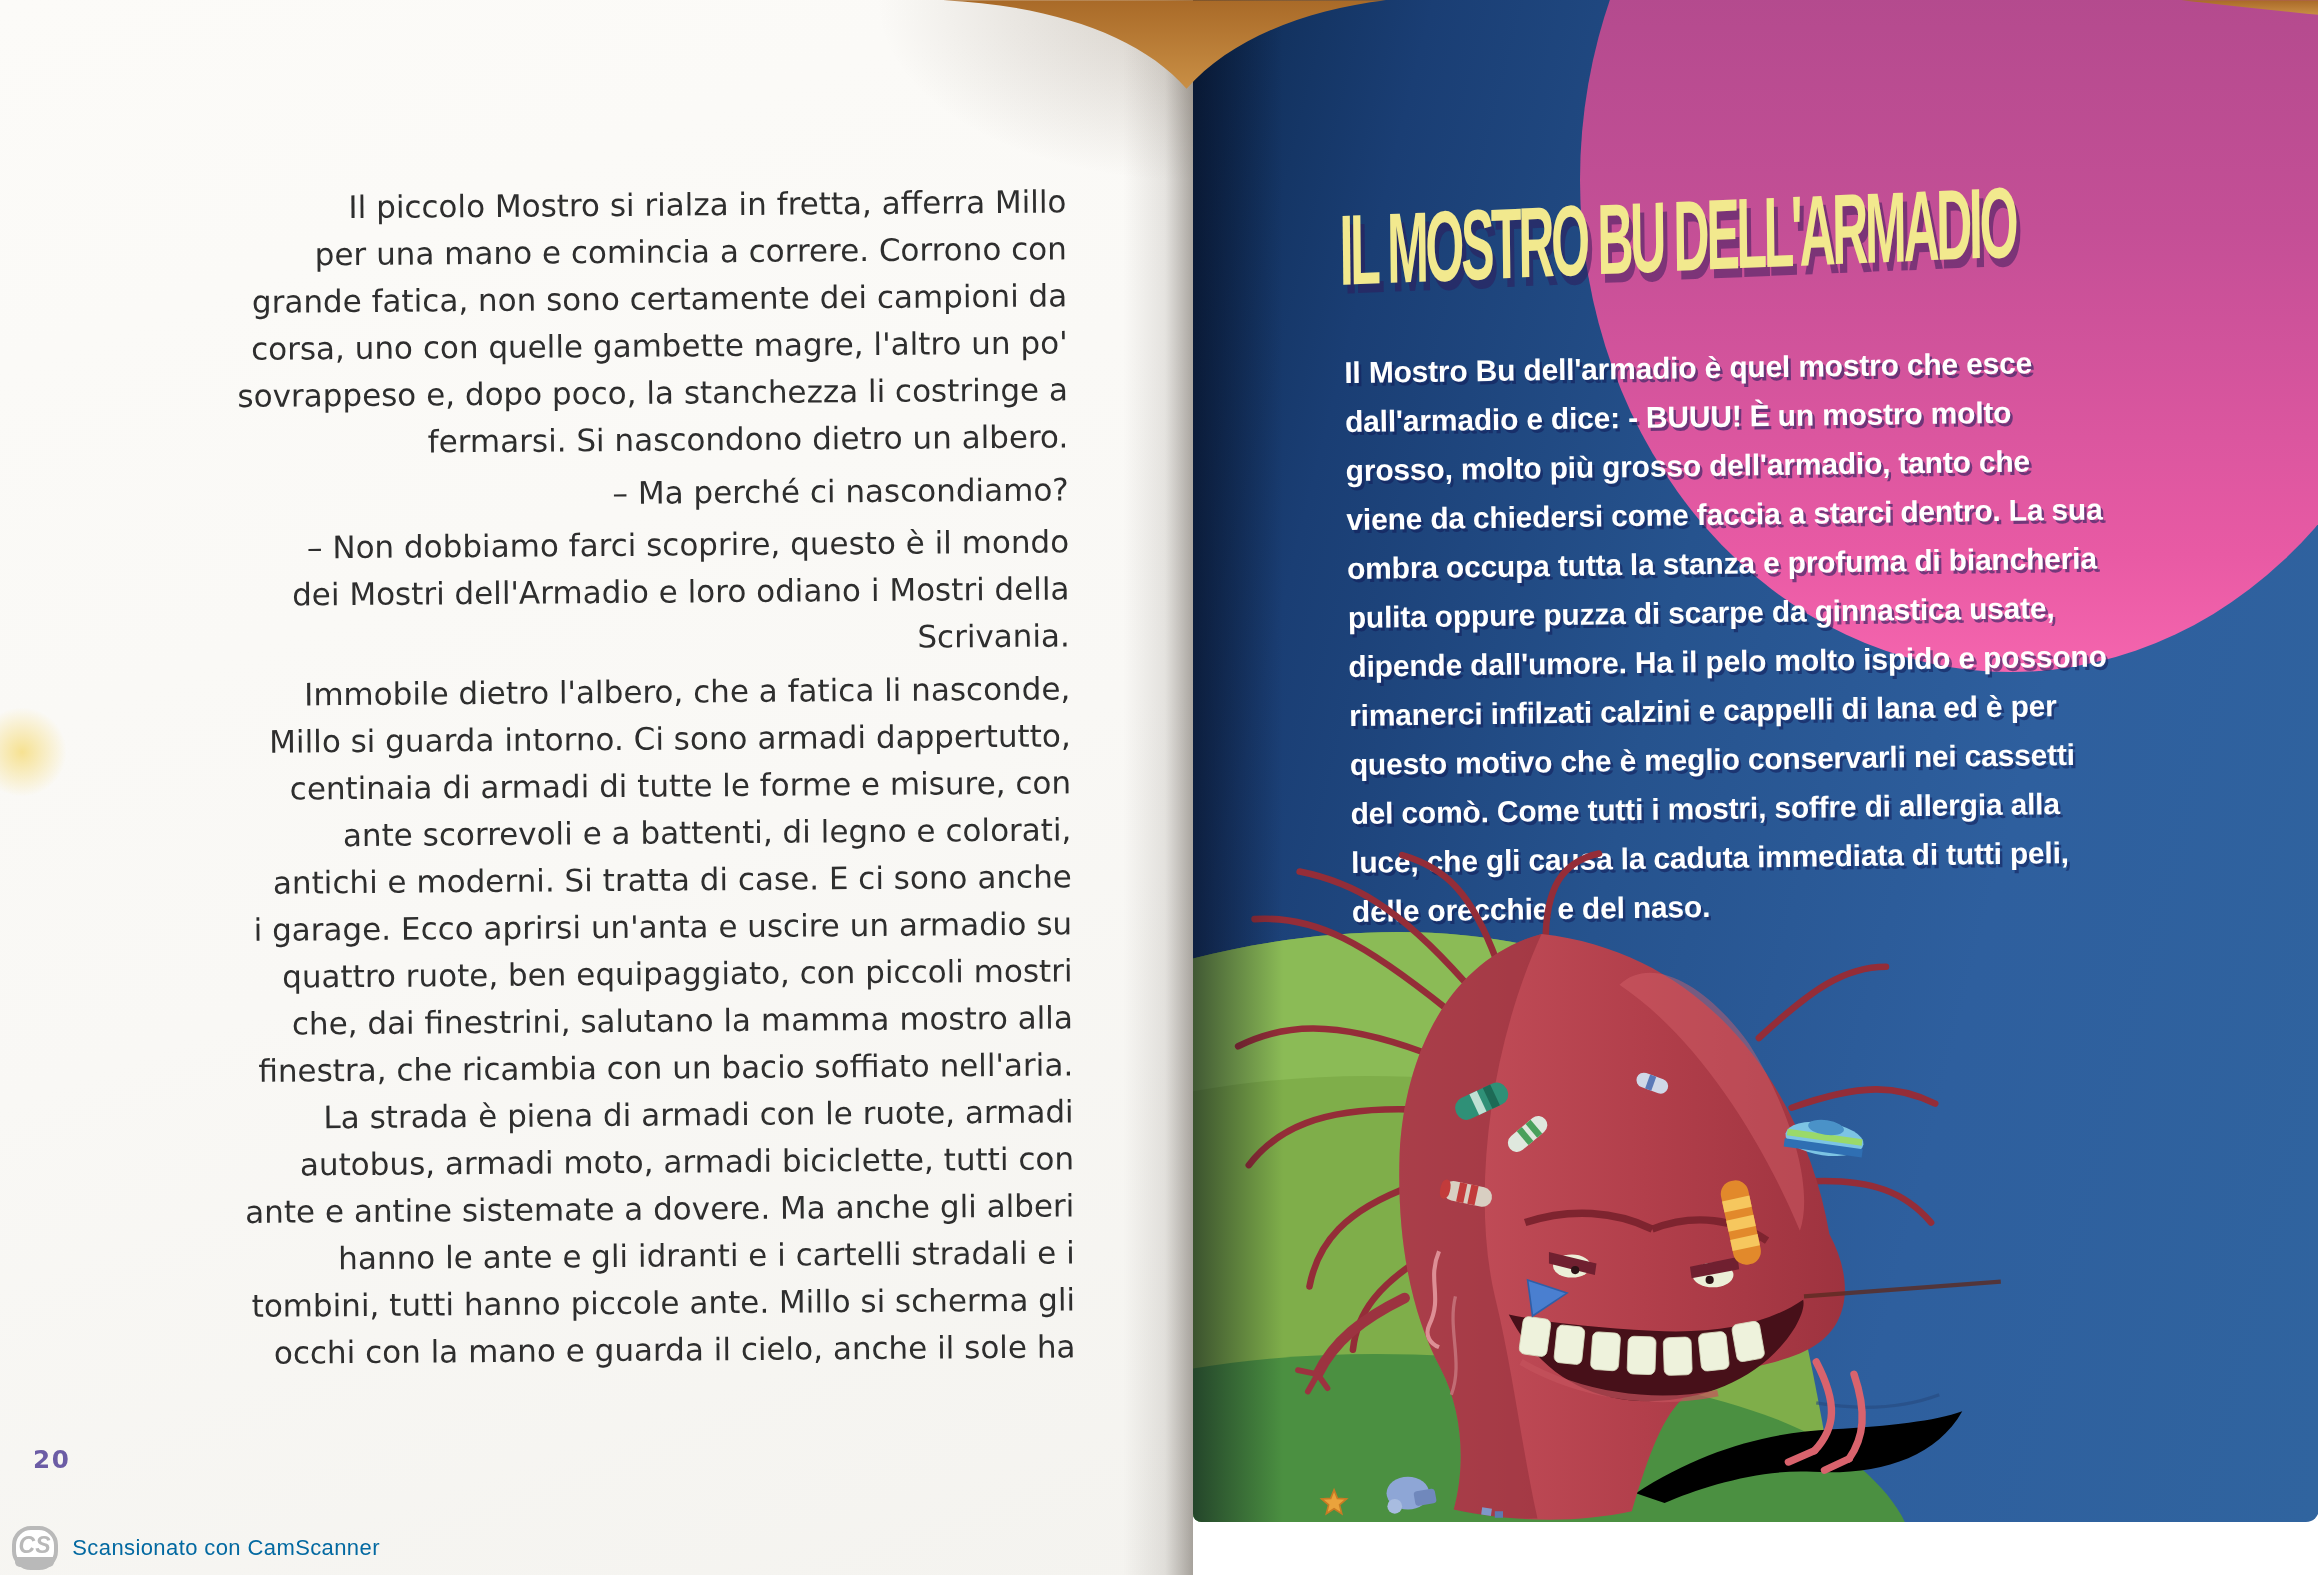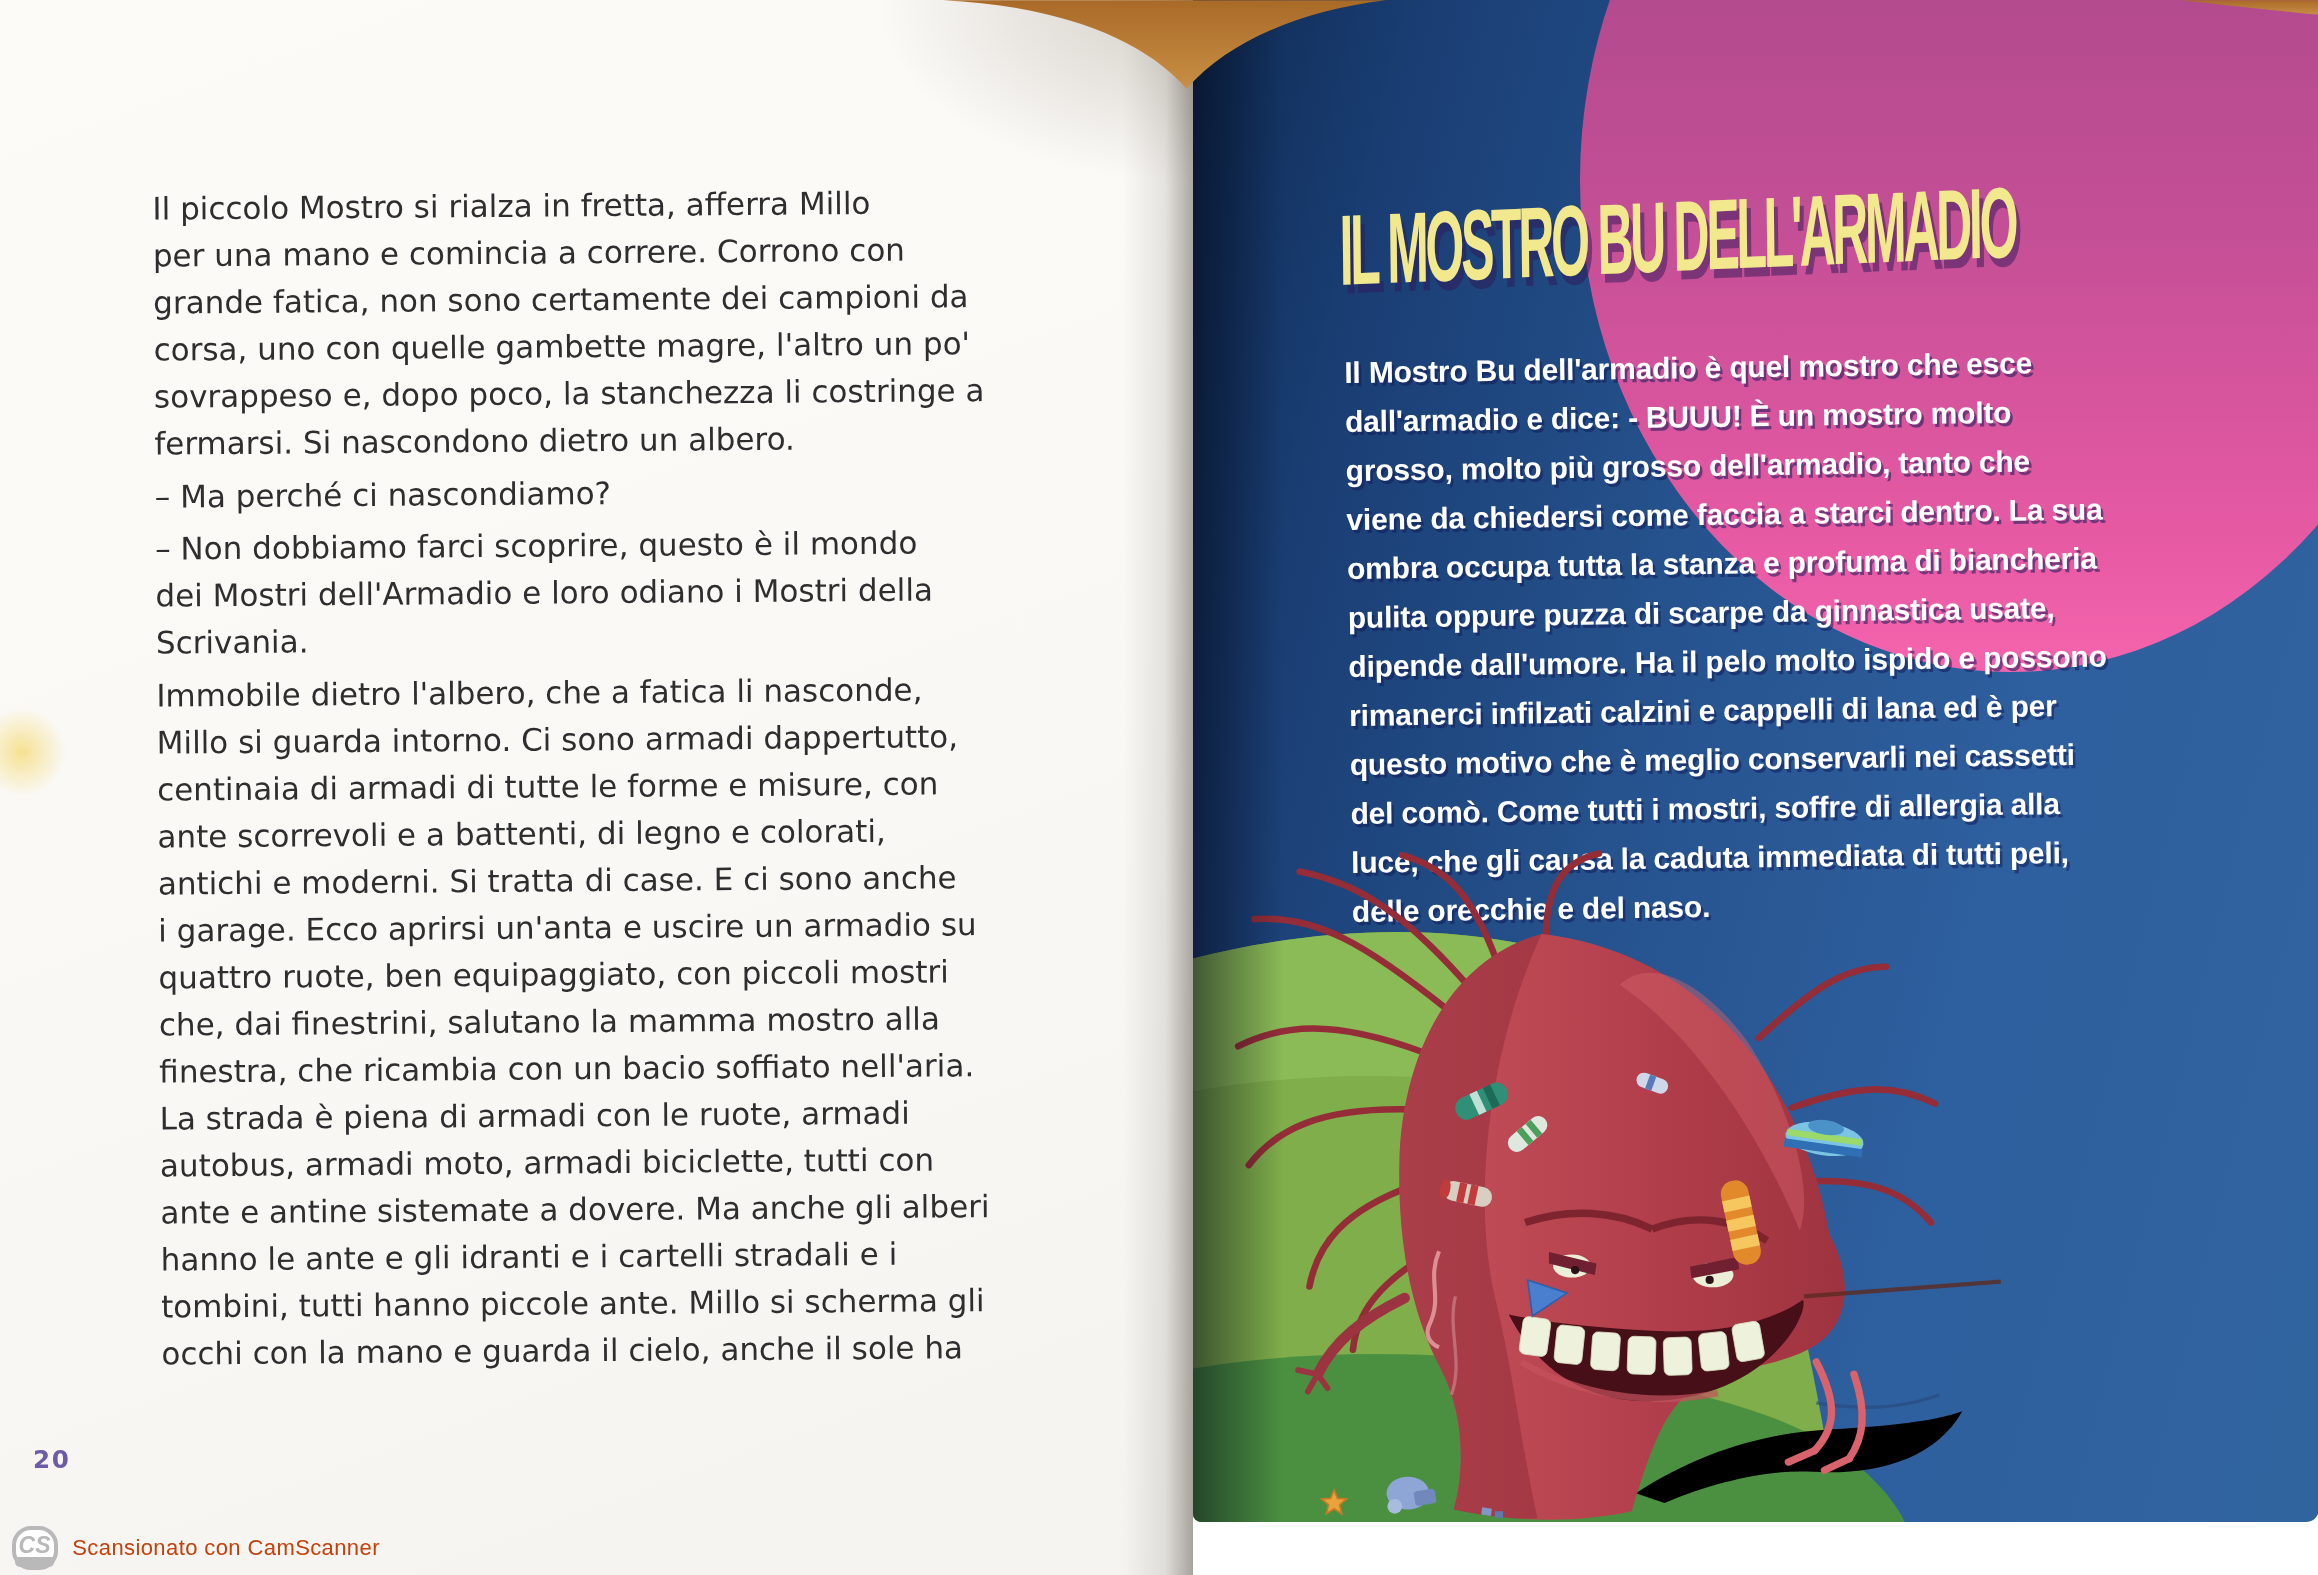--- a/index.html
+++ b/index.html
@@ -1,21 +1,21 @@
 <!DOCTYPE html>
 <html style="font-size:13px"><head>
 <meta charset="utf-8">
 <style>
   html,body{margin:0;padding:0;background:#ffffff;}
   .scene{position:relative;width:2319px;height:1576px;overflow:hidden;background:#ffffff;
          font-family:"DejaVu Sans","Liberation Sans",sans-serif;}
 
   
   .left-page{position:absolute;left:0;top:0;width:1193px;height:1576px;
-    background:linear-gradient(160deg,#fcfbf8 0%,#f9f8f5 55%,#f4f3ef 100%);}
+    background:linear-gradient(160deg,#fcfbf8 0%,#f9f8f5 55%,#f4f3ef 100%);text-align:right;}
   .left-page::before{content:"";position:absolute;right:0;top:0;width:344px;height:197px;
     background:radial-gradient(ellipse at 100% 0%,rgba(90,70,50,0.25),rgba(0,0,0,0) 65%);}
   .left-page::after{content:"";position:absolute;right:0;top:0;width:70px;height:100%;
     background:linear-gradient(to right,rgba(0,0,0,0),rgba(40,30,20,0.10) 60%,rgba(40,30,20,0.38));}
   .yellow-blob{position:absolute;left:-23px;top:707px;width:90px;height:90px;border-radius:50%;
     background:radial-gradient(circle,rgba(246,224,140,0.95),rgba(246,224,140,0) 70%);}
   .left-text{position:absolute;left:157px;top:182px;width:914px;
     font-size:31px;line-height:47px;color:#2e2e2e;transform:rotate(-0.45deg);
     font-family:"DejaVu Sans",sans-serif;}
   .left-text p{margin:0 0 5.7px 0;white-space:pre-line;}
@@ -44,21 +44,21 @@
   .wood-top{position:absolute;left:0;top:0;width:2319px;height:107px;}
   .footer{position:absolute;left:11.5px;top:1520px;width:574px;height:56px;
     display:flex;align-items:center;gap:14.8px;}
   .cs-logo{position:relative;width:46px;height:44px;border:4.1px solid #b9b9b9;border-radius:19px;
     background:#ffffff;box-sizing:border-box;}
   .cs-logo .cs-text{position:absolute;left:0;top:1.6px;width:100%;text-align:center;
     font-family:"Liberation Sans",sans-serif;font-weight:700;font-size:23px;color:#b9b9b9;
     font-style:italic;}
   .cs-logo .cs-bar{position:absolute;left:-0.8px;bottom:-0.8px;width:39px;height:9.8px;
     background:#b9b9b9;border-radius:0 0 4.9px 4.9px;}
-  .footer-caption{font-family:"Liberation Sans",sans-serif;font-size:22px;color:#c2410c;
+  .footer-caption{font-family:"Liberation Sans",sans-serif;font-size:22px;color:#0369a1;
     letter-spacing:0.4px;}
 </style>
 </head>
 <body>
 
 <div class="scene">
 
   <div class="left-page">
     <div class="yellow-blob"></div>
     <div class="left-text">

